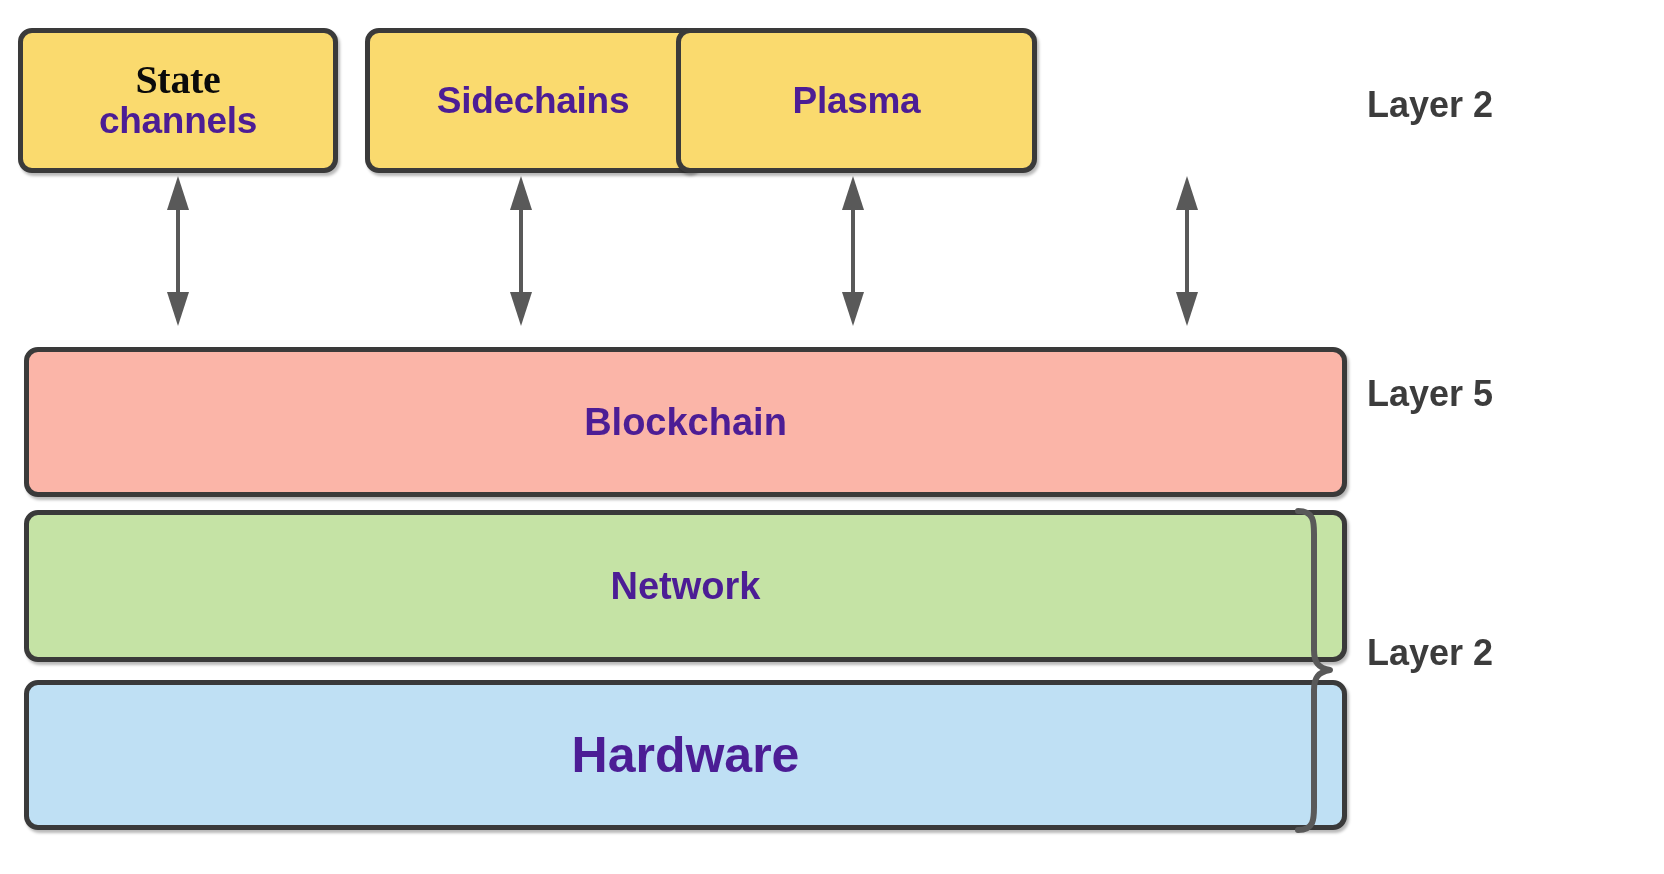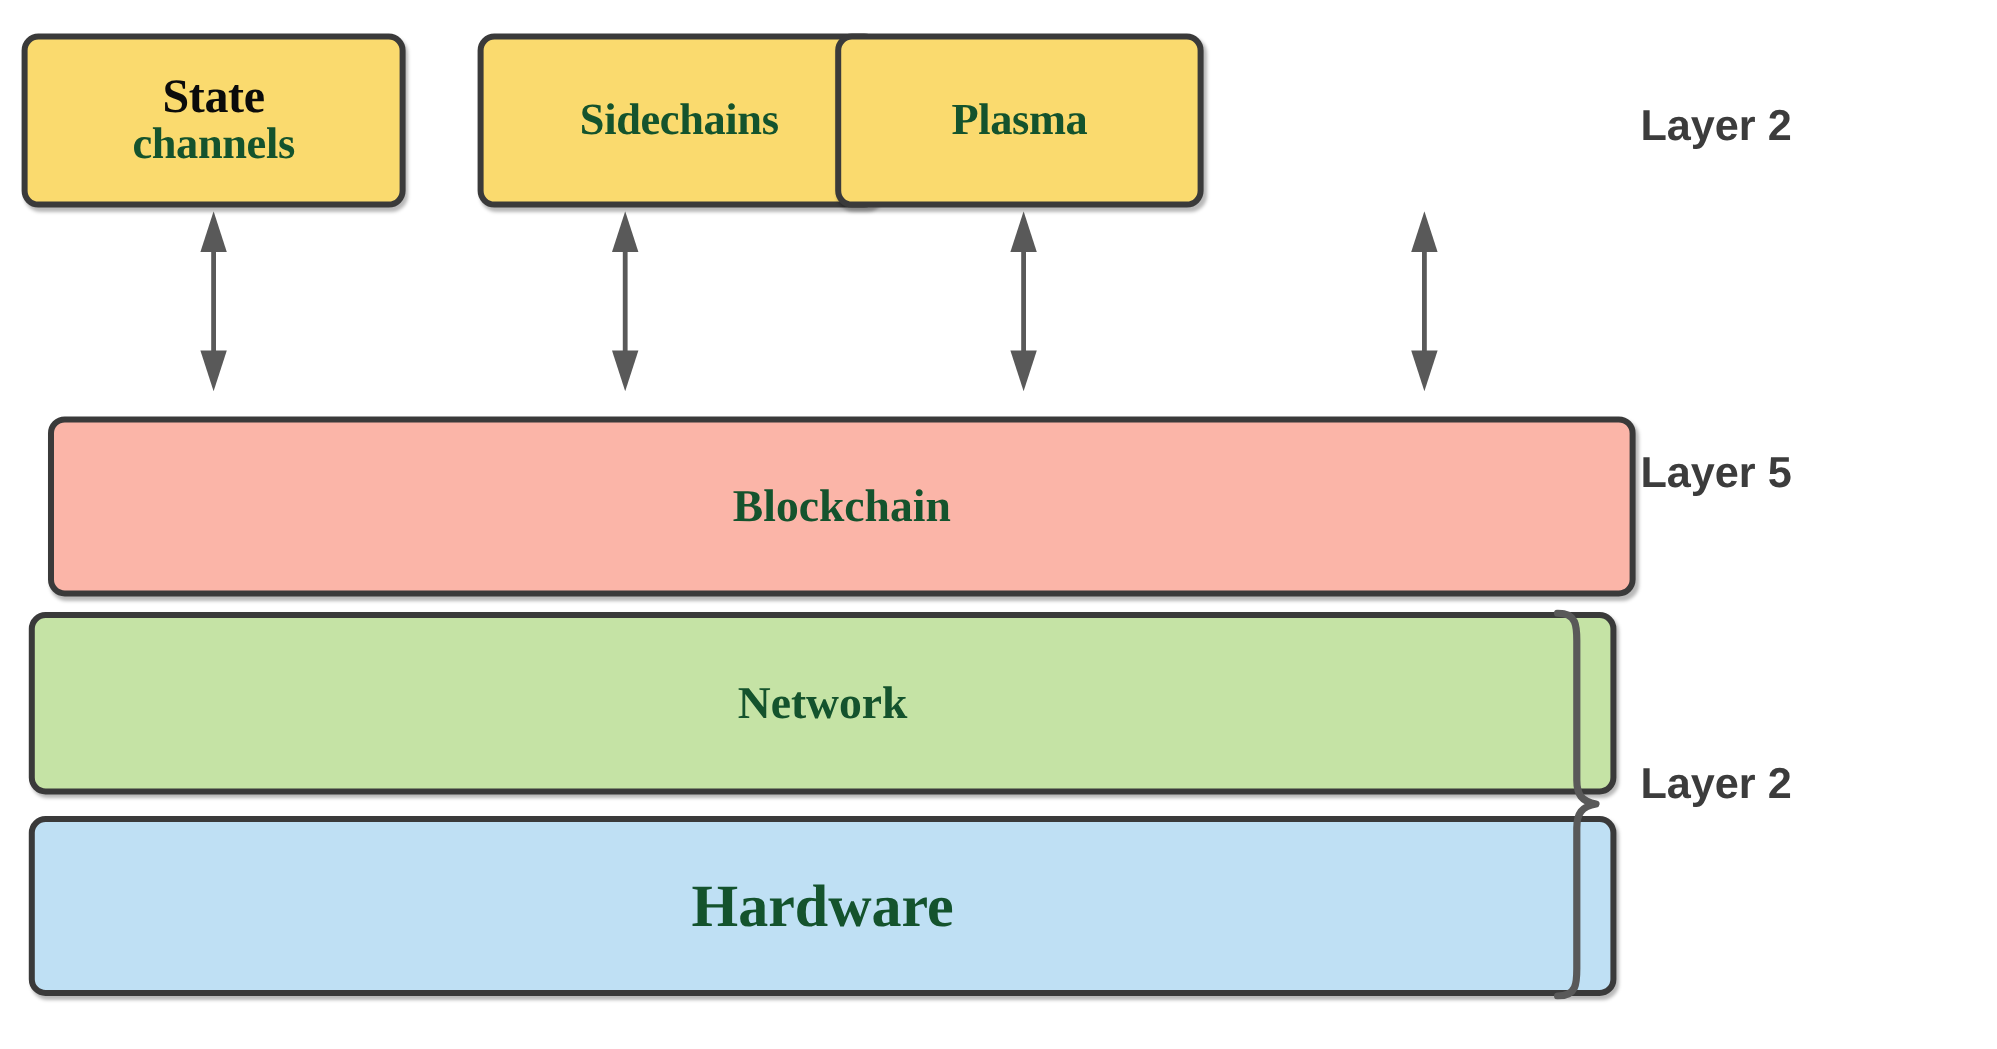--- a/index.html
+++ b/index.html
@@ -29,48 +29,48 @@
   }
 
   
   .l2{
     top:28px;height:145px;
     background:#fada6e;
     font-size:37px;
     letter-spacing:-0.3px;
   }
   .l2-0{left:18px;width:320px;}
-  .l2-1{left:365px;width:336px;margin-left:33px;}
-  .l2-2{left:696px;width:307px;}
+  .l2-1{left:365px;width:336px;}
+  .l2-2{left:676px;width:361px;}
   .l2-3{left:1030px;width:316px;}
 
   
   .serif-word{
     font-family:"Liberation Serif", serif;
     font-weight:bold;
     color:#0b0b0b;
     font-size:40px;
     display:block;
     line-height:1.0;
   }
   .sans-word{
     display:block;
-    font-family:Liberation Serif, serif;
+    font-family:Liberation Sans, sans-serif;
     font-weight:bold;
-    color:#14532d;
+    color:#4c1d95;
     font-size:37px;
     line-height:1.12;
   }
 
   
   .bar{
     left:24px;width:1323px;
     font-size:38px;
   }
-  .bar-blockchain{top:347px;height:150px;background:#fbb5a8;margin-left:16px;}
+  .bar-blockchain{top:347px;height:150px;background:#fbb5a8;}
   .bar-network   {top:510px;height:152px;background:#c5e3a5;}
   .bar-hardware  {top:680px;height:150px;background:#bfe0f4;}
 
   
   .arrow{
     position:absolute;
     top:176px;
     width:26px;height:150px;
   }
 

